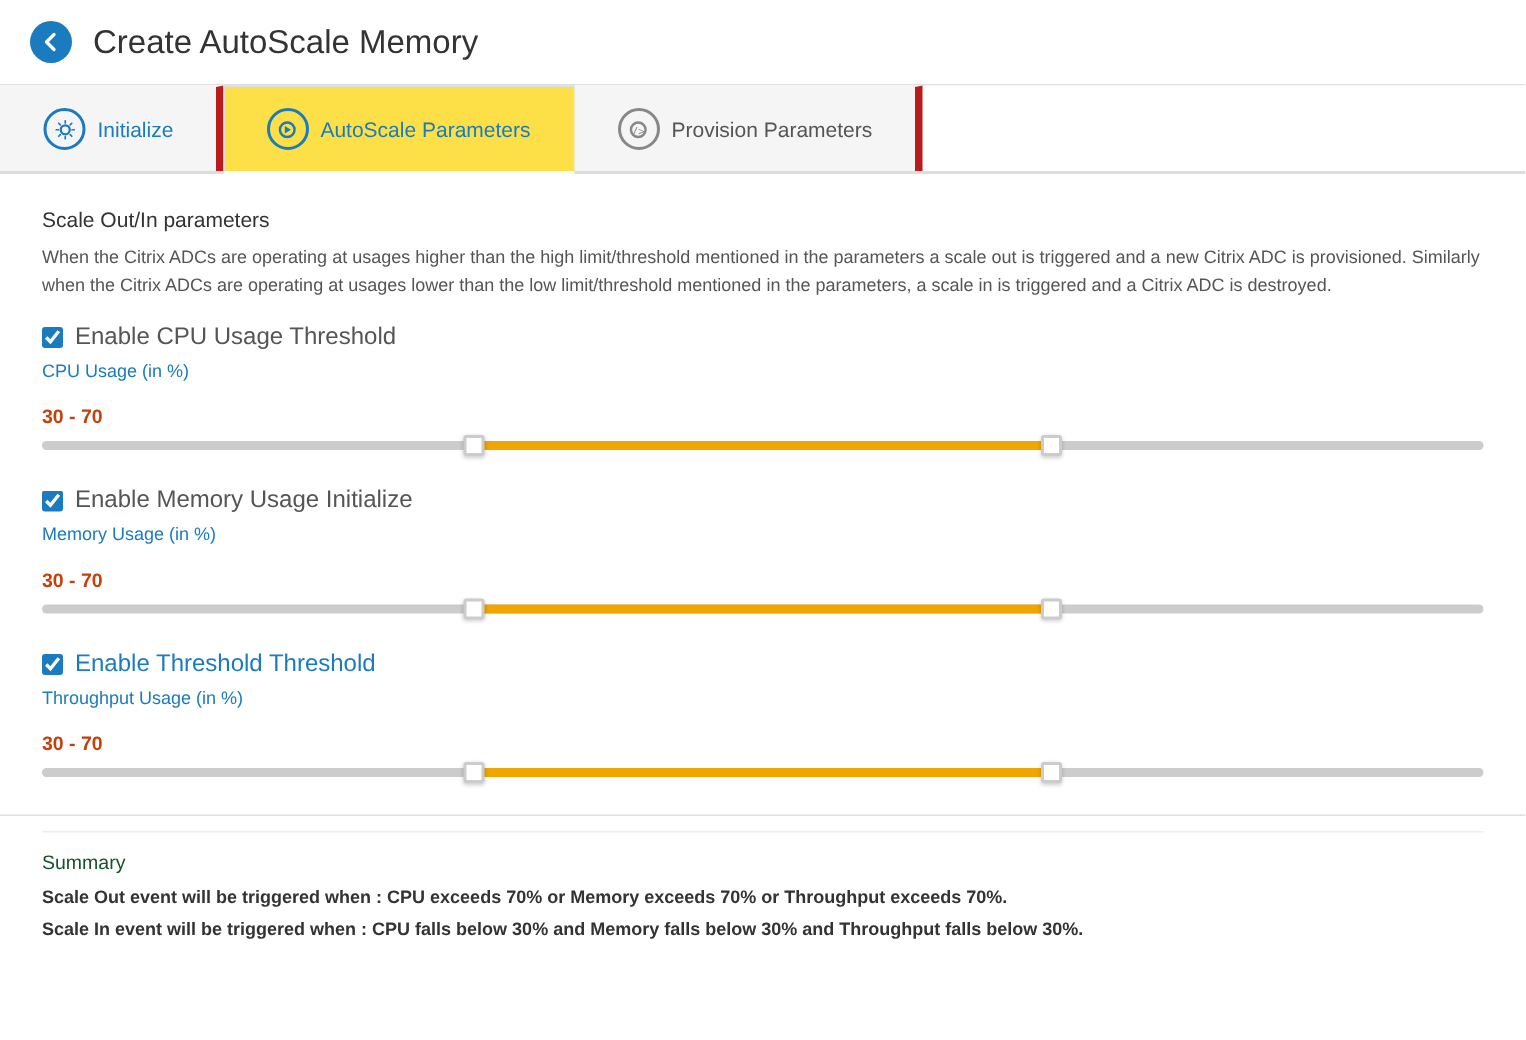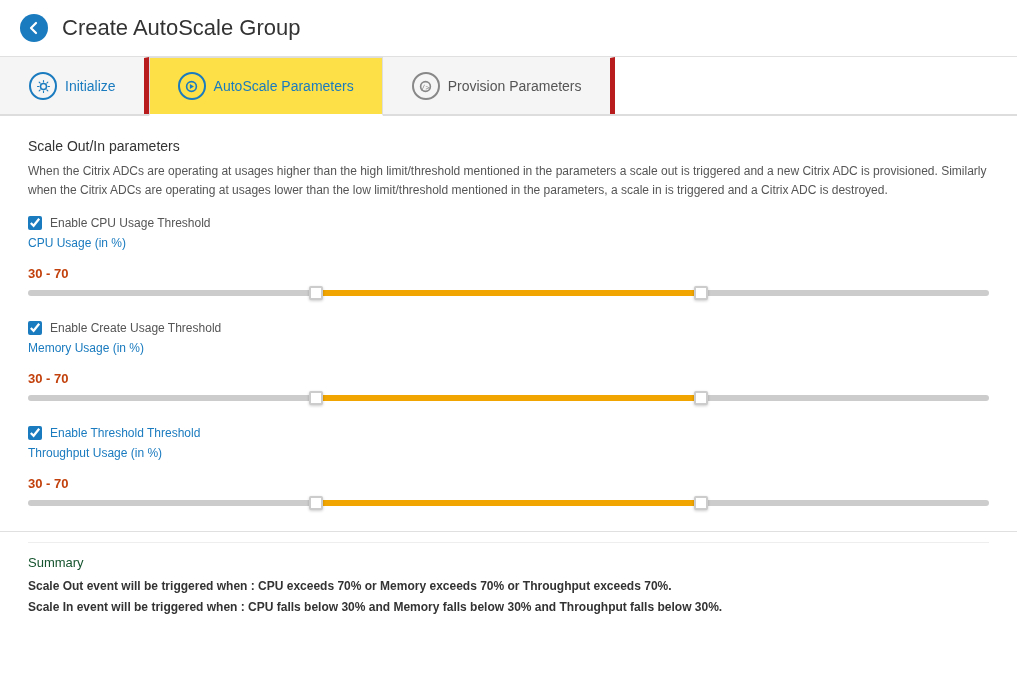--- a/index.html
+++ b/index.html
@@ -101,21 +101,21 @@
       align-items: center;
       gap: 8px;
       margin-bottom: 6px;
     }
     .checkbox-row input[type="checkbox"] {
       width: 14px; height: 14px;
       accent-color: #1a7bbf;
       cursor: pointer;
     }
     .checkbox-label {
-      font-size: 12px;
+      font-size: 16px;
       color: #555;
     }
     .checkbox-label.blue {
       color: #1a7bbf;
     }
     .usage-label {
       font-size: 12px;
       color: #1a7bbf;
       margin-bottom: 4px;
     }
@@ -184,21 +184,21 @@
   </style>
 </head>
 <body>
 
 <div class="page-header">
   <div class="back-btn">
     <svg width="14" height="14" viewBox="0 0 14 14" fill="none">
       <path d="M9 2L4 7L9 12" stroke="white" stroke-width="2.2" stroke-linecap="round" stroke-linejoin="round"></path>
     </svg>
   </div>
-  <h1 class="page-title">Create AutoScale Group</h1>
+  <h1 class="page-title">Create AutoScale Memory</h1>
 </div>
 
 <div class="tabs-row">
   <div class="tab completed">
     <div class="tab-icon blue-ring">
       <svg width="15" height="15" viewBox="0 0 20 20" fill="none">
         <circle cx="10" cy="10" r="4" stroke="#1a7bbf" stroke-width="2"></circle>
         <path d="M10 2v2M10 16v2M2 10h2M16 10h2M4.2 4.2l1.4 1.4M14.4 14.4l1.4 1.4M4.2 15.8l1.4-1.4M14.4 5.6l1.4-1.4" stroke="#1a7bbf" stroke-width="1.5" stroke-linecap="round"></path>
       </svg>
     </div>
@@ -240,21 +240,21 @@
         <div class="slider-fill" style="left: 30%; width: 40%;"></div>
       </div>
       <div class="slider-thumb" style="left: 30%;"></div>
       <div class="slider-thumb" style="left: 70%;"></div>
     </div>
   </div>
 
   <div class="threshold-block">
     <div class="checkbox-row">
       <input type="checkbox" checked="" style="">
-      <span class="checkbox-label">Enable Create Usage Threshold</span>
+      <span class="checkbox-label">Enable Memory Usage Initialize</span>
     </div>
     <div class="usage-label">Memory Usage (in %)</div>
     <div class="range-value">30 - 70</div>
     <div class="slider-container">
       <div class="slider-track">
         <div class="slider-fill" style="left: 30%; width: 40%;"></div>
       </div>
       <div class="slider-thumb" style="left: 30%;"></div>
       <div class="slider-thumb" style="left: 70%;"></div>
     </div>

